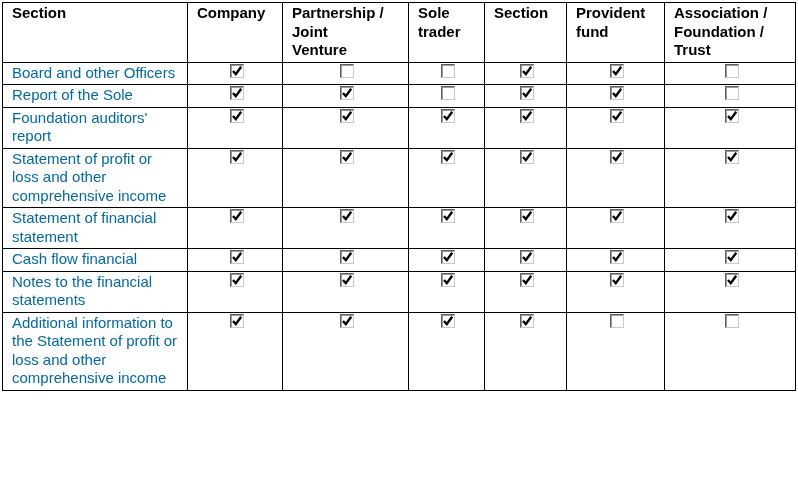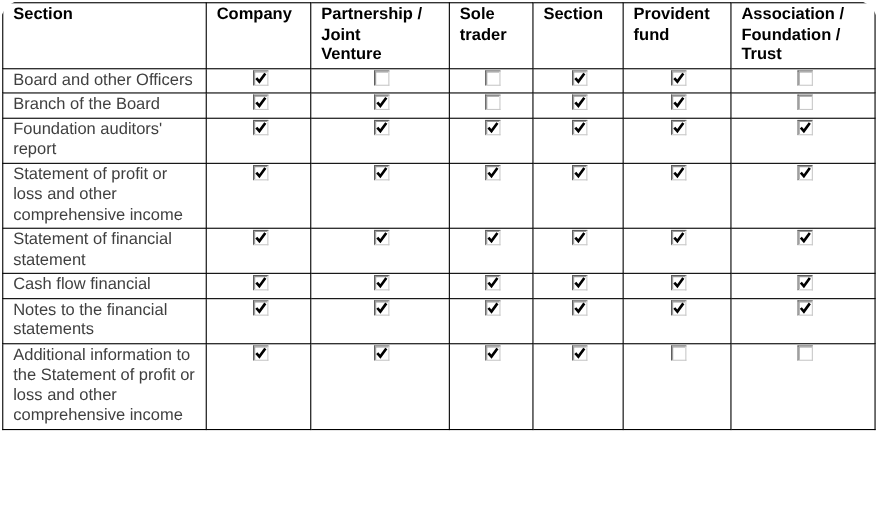--- a/index.html
+++ b/index.html
@@ -8,21 +8,20 @@
     background: #ffffff;
     font-family: "Liberation Sans", sans-serif;
   }
   .page {
     width: 798px;
     height: 477px;
     box-sizing: border-box;
     padding: 2px 0 0 2px;
     background: #ffffff;
     overflow: hidden;
-    border-radius: 22px;
   }
   table.grid {
     border-collapse: collapse;
     table-layout: fixed;
     width: 793px;
   }
   table.grid th,
   table.grid td {
     border: 1px solid #000000;
     vertical-align: top;
@@ -31,21 +30,21 @@
     padding: 1px 6px 2px 9px;
     overflow: hidden;
   }
   table.grid th {
     text-align: left;
     font-weight: bold;
     white-space: pre-line;
   }
   thead tr { height: 57px; }
   td.section-cell {
-    color: #404040;
+    color: #0369a1;
   }
   td.check-cell {
     text-align: center;
     padding: 3px 0 0 0;
   }
   .cb {
     display: inline-block;
     width: 14px;
     height: 14px;
     box-sizing: border-box;
@@ -101,21 +100,21 @@
           <td class="check-cell"><span class="cb" role="checkbox" aria-checked="false"></span></td>
           <td class="check-cell"><span class="cb" role="checkbox" aria-checked="true"><svg width="12" height="12" viewBox="0 0 12 12">
                 <polyline points="2,6 4.8,9.2 10.2,1.8" fill="none" stroke="#000000" stroke-width="2.4"></polyline>
               </svg></span></td>
           <td class="check-cell"><span class="cb" role="checkbox" aria-checked="true"><svg width="12" height="12" viewBox="0 0 12 12">
                 <polyline points="2,6 4.8,9.2 10.2,1.8" fill="none" stroke="#000000" stroke-width="2.4"></polyline>
               </svg></span></td>
           <td class="check-cell"><span class="cb" role="checkbox" aria-checked="false"></span></td>
         </tr>
         <tr>
-          <td class="section-cell">Branch of the Board</td>
+          <td class="section-cell">Report of the Sole</td>
           <td class="check-cell"><span class="cb" role="checkbox" aria-checked="true"><svg width="12" height="12" viewBox="0 0 12 12">
                 <polyline points="2,6 4.8,9.2 10.2,1.8" fill="none" stroke="#000000" stroke-width="2.4"></polyline>
               </svg></span></td>
           <td class="check-cell"><span class="cb" role="checkbox" aria-checked="true"><svg width="12" height="12" viewBox="0 0 12 12">
                 <polyline points="2,6 4.8,9.2 10.2,1.8" fill="none" stroke="#000000" stroke-width="2.4"></polyline>
               </svg></span></td>
           <td class="check-cell"><span class="cb" role="checkbox" aria-checked="false"></span></td>
           <td class="check-cell"><span class="cb" role="checkbox" aria-checked="true"><svg width="12" height="12" viewBox="0 0 12 12">
                 <polyline points="2,6 4.8,9.2 10.2,1.8" fill="none" stroke="#000000" stroke-width="2.4"></polyline>
               </svg></span></td>

